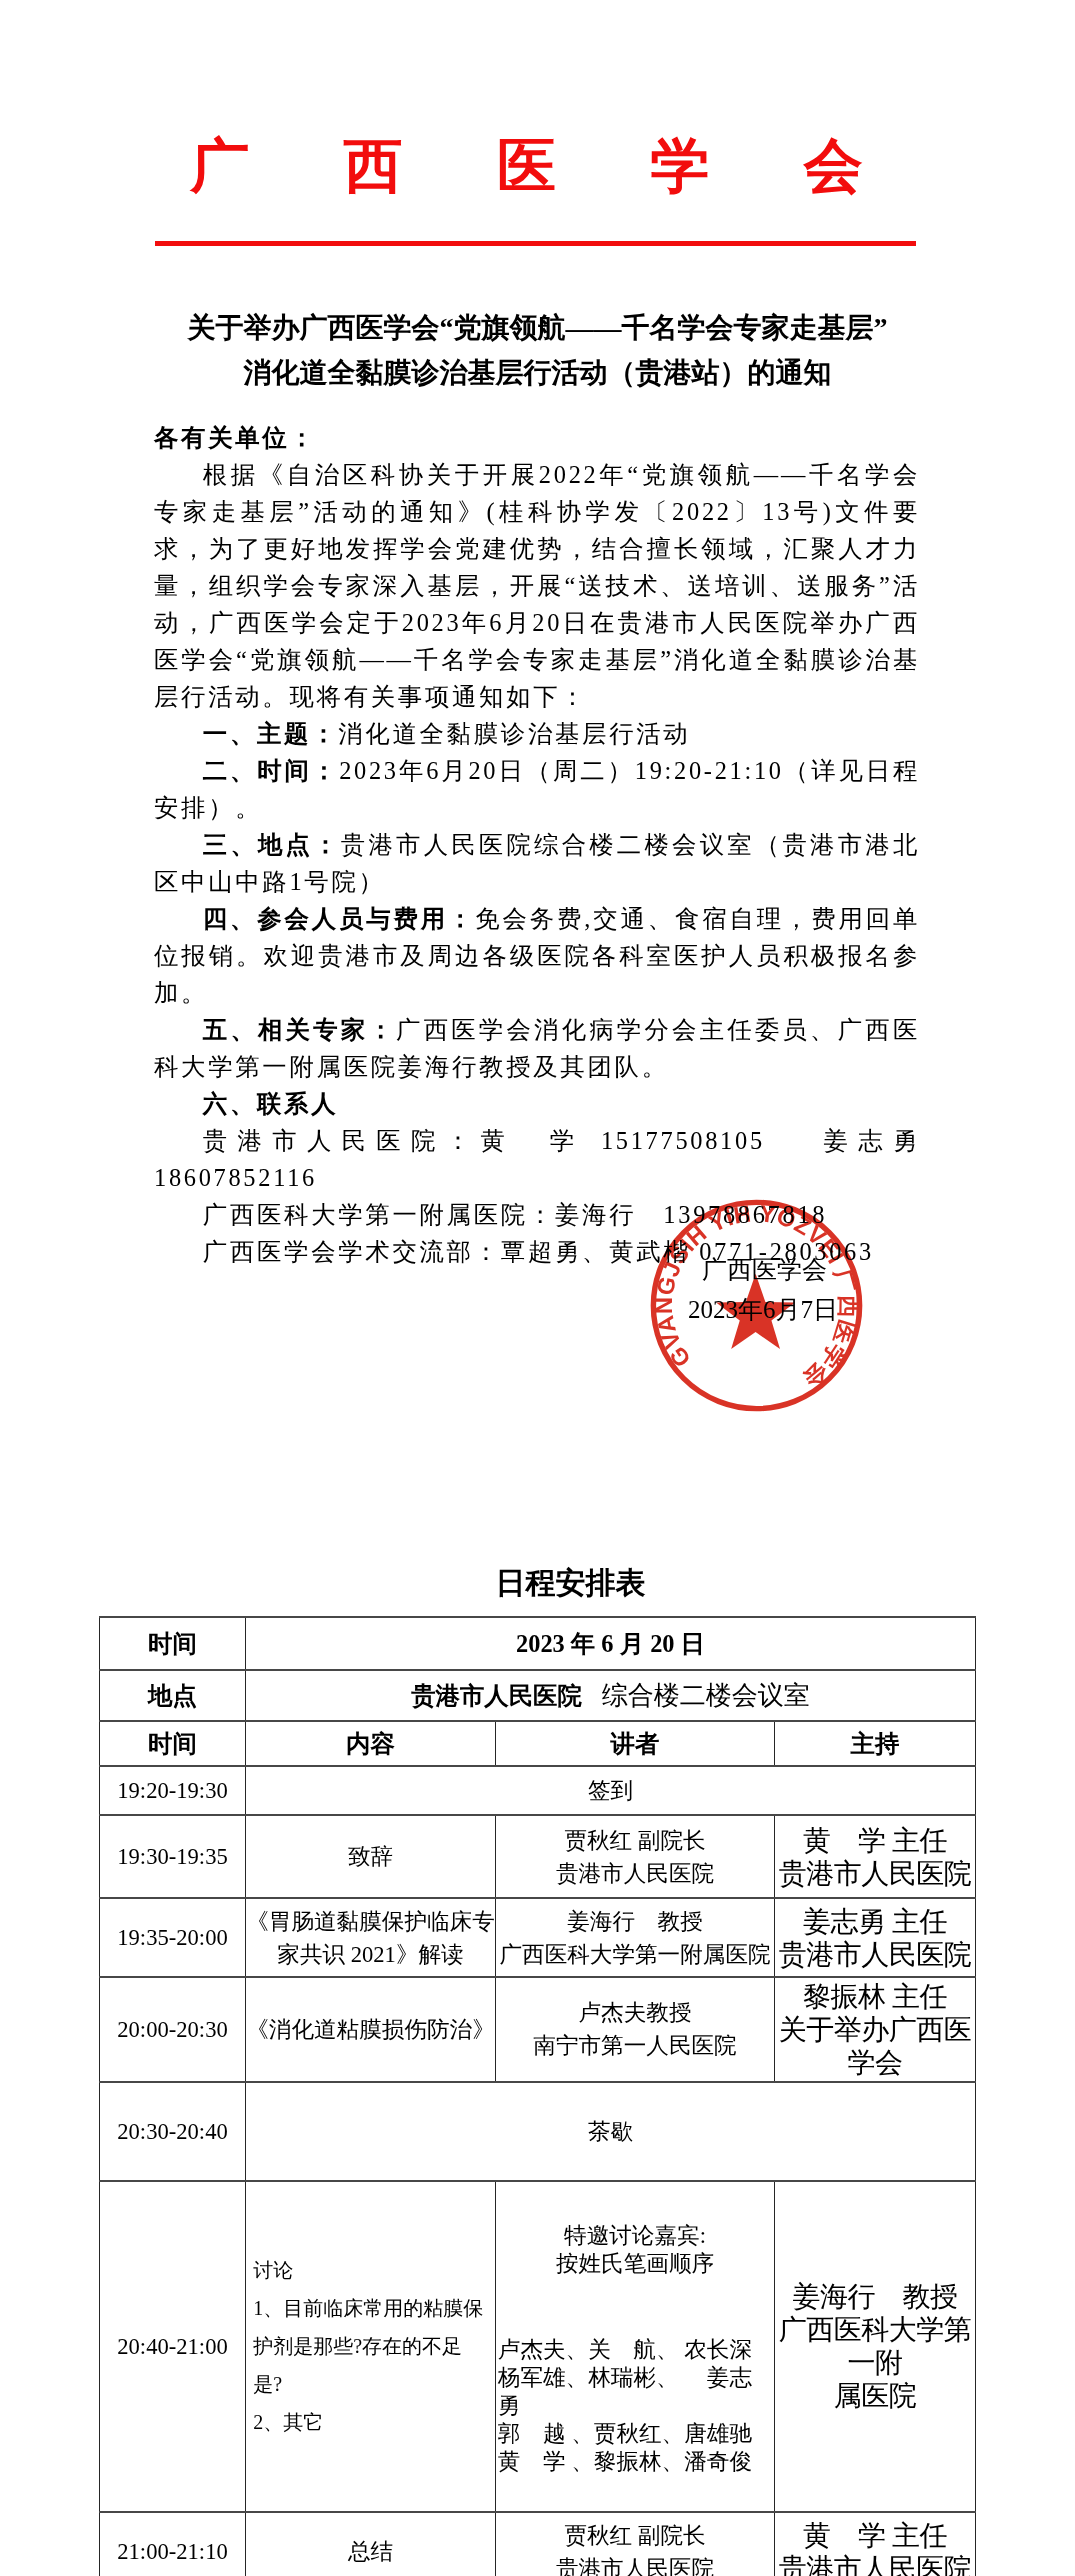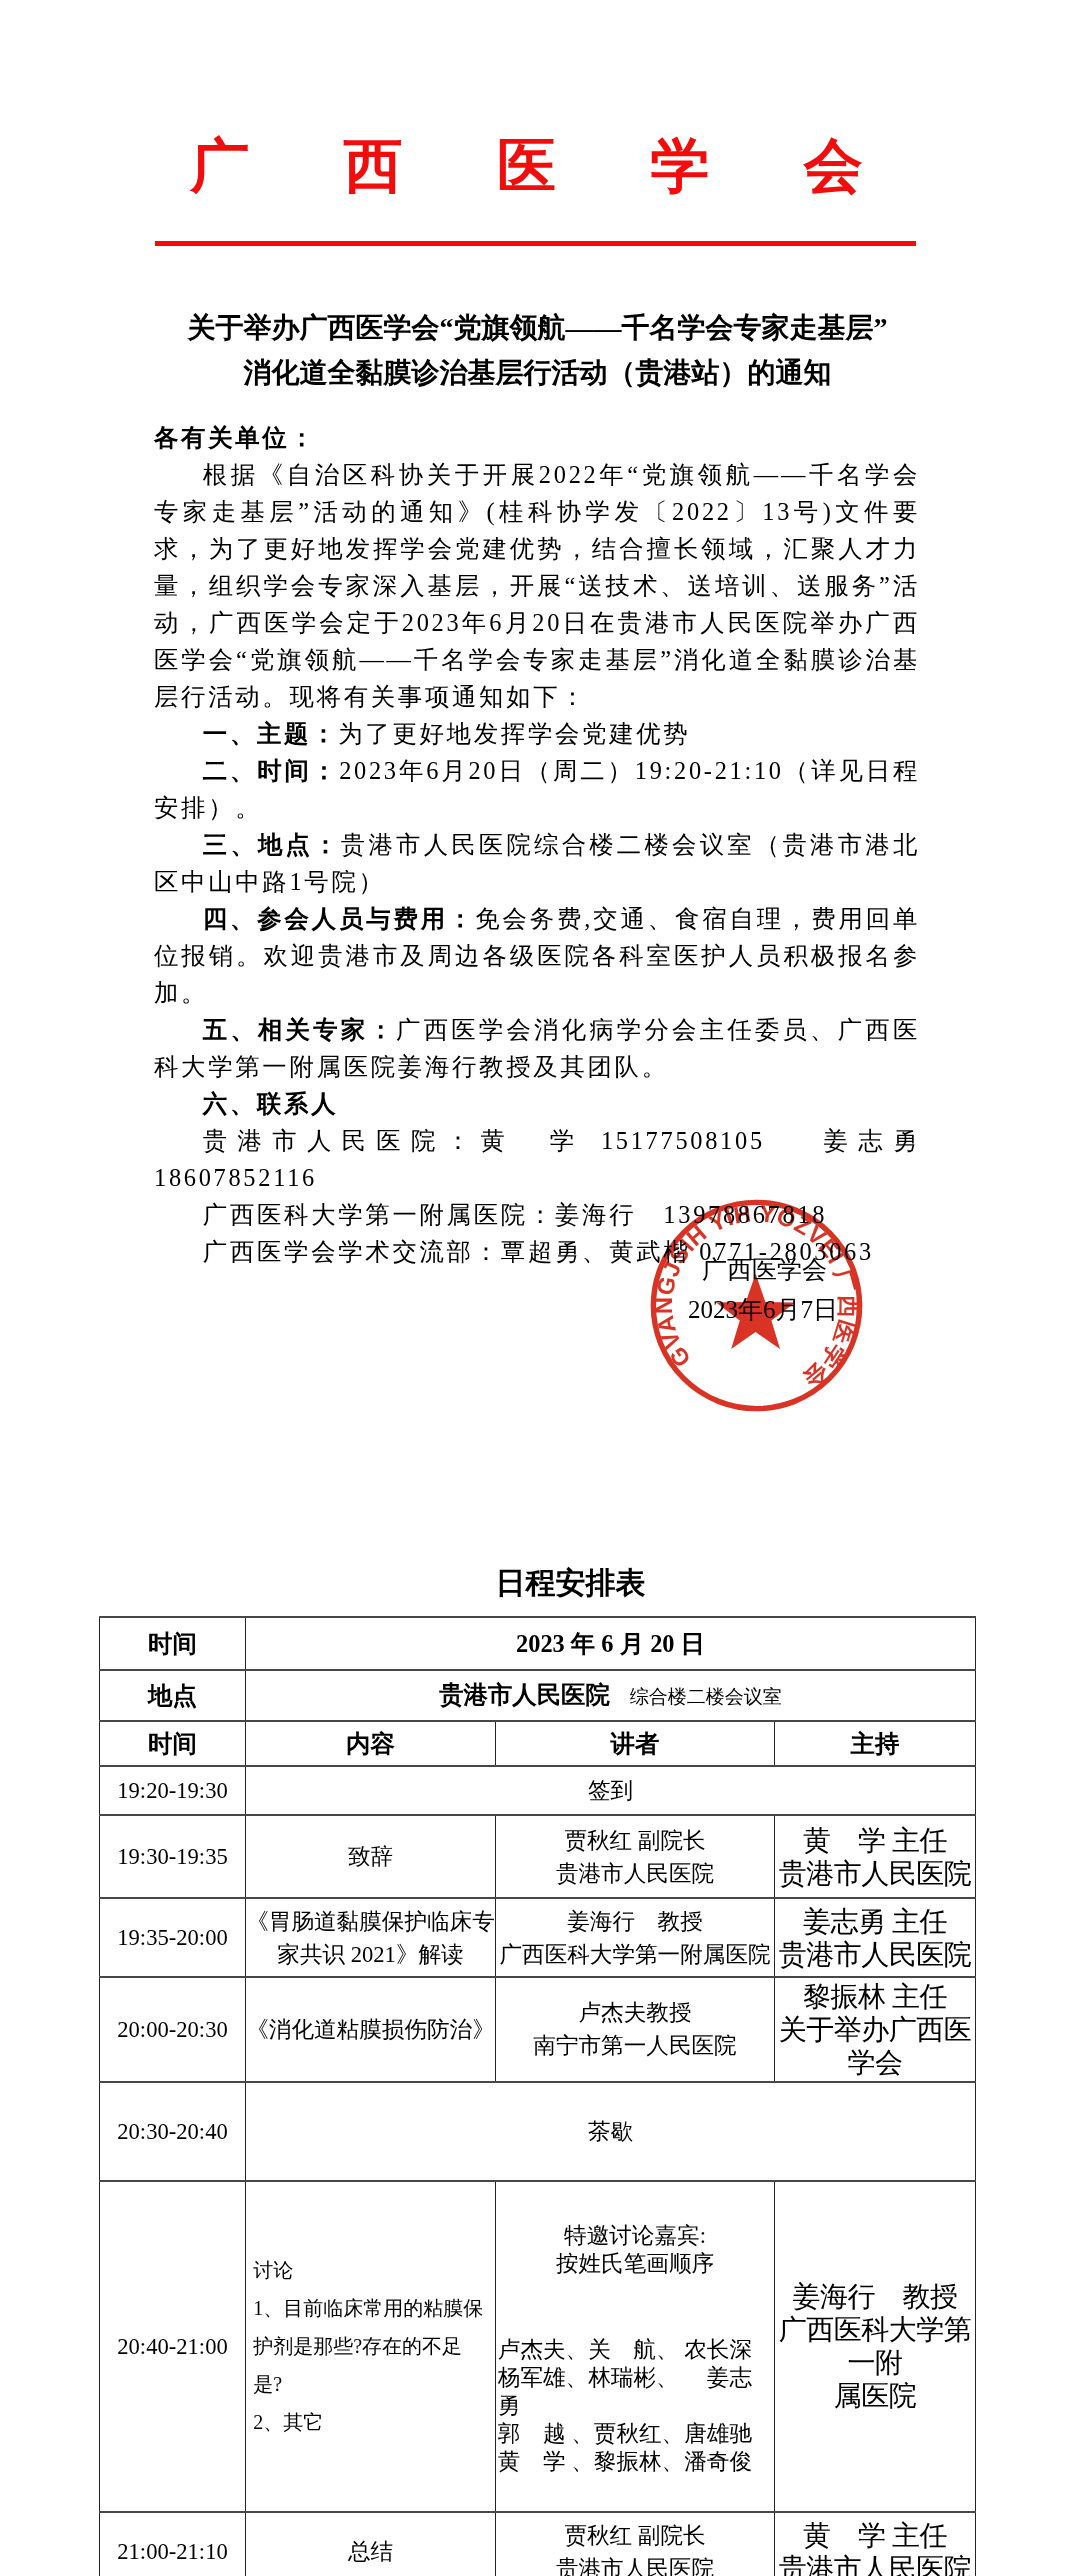--- a/index.html
+++ b/index.html
@@ -54,21 +54,21 @@
   table.sched td,table.sched th{
     border-left:1.8px solid #262626;border-right:1.8px solid #262626;
     border-top:2.7px solid #474747;border-bottom:2.7px solid #474747;
     text-align:center;vertical-align:middle;
     padding:1.8px 0;line-height:33px;font-weight:400;
     white-space:pre-line;overflow:hidden;
   }
   table.sched .hd{font-family:"Liberation Sans","DejaVu Sans",sans-serif;font-weight:700;font-size:24.4px;}
   table.sched .bold-serif{font-weight:700;font-size:24.4px;}
   table.sched .venue-bold{font-family:"Liberation Sans","DejaVu Sans",sans-serif;font-weight:700;font-size:24.4px;}
-  table.sched .venue-rest{font-size:19px;padding-left:20px;}
+  table.sched .venue-rest{font-size:26px;padding-left:20px;}
   table.sched .host{font-size:28px;letter-spacing:-0.5px;}
   table.sched .cell-left{text-align:left;padding-left:7.2px;font-size:20px;line-height:38px;letter-spacing:0;}
   table.sched .cell-top{vertical-align:top;padding-top:7.2px;}
   .spk-intro{line-height:28px;}
   .spk-names{text-align:left;line-height:28px;margin-top:25px;padding-left:1.8px;}
 </style>
 </head>
 <body>
 
 <div class="page">
@@ -78,21 +78,21 @@
 
   <div class="doc-title">
     <div>关于举办广西医学会“党旗领航——千名学会专家走基层”</div>
     <div>消化道全黏膜诊治基层行活动（贵港站）的通知</div>
   </div>
 
   <div class="notice">
     <p class="salutation lead">各有关单位：</p>
     <p>根据《自治区科协关于开展2022年“党旗领航——千名学会专家走基层”活动的通知》(桂科协学发〔2022〕13号)文件要求，为了更好地发挥学会党建优势，结合擅长领域，汇聚人才力量，组织学会专家深入基层，开展“送技术、送培训、送服务”活动，广西医学会定于2023年6月20日在贵港市人民医院举办广西医学会“党旗领航——千名学会专家走基层”消化道全黏膜诊治基层行活动。现将有关事项通知如下：</p>
 
-    <p><span class="lead">一、主题：</span><span>为了更好地发挥学会党建优势</span></p>
+    <p><span class="lead">一、主题：</span><span>消化道全黏膜诊治基层行活动</span></p>
     <p><span class="lead">二、时间：</span><span>2023年6月20日（周二）19:20-21:10（详见日程安排）。</span></p>
     <p><span class="lead">三、地点：</span><span>贵港市人民医院综合楼二楼会议室（贵港市港北区中山中路1号院）</span></p>
     <p><span class="lead">四、参会人员与费用：</span><span>免会务费,交通、食宿自理，费用回单位报销。欢迎贵港市及周边各级医院各科室医护人员积极报名参加。</span></p>
     <p><span class="lead">五、相关专家：</span><span>广西医学会消化病学分会主任委员、广西医科大学第一附属医院姜海行教授及其团队。</span></p>
     <p><span class="lead">六、联系人</span></p>
 
     <p>贵港市人民医院：黄　学 15177508105　 姜志勇 18607852116</p>
     <p>广西医科大学第一附属医院：姜海行　13978867818</p>
     <p>广西医学会学术交流部：覃超勇、黄武楷 0771-2803063</p>
   </div>

